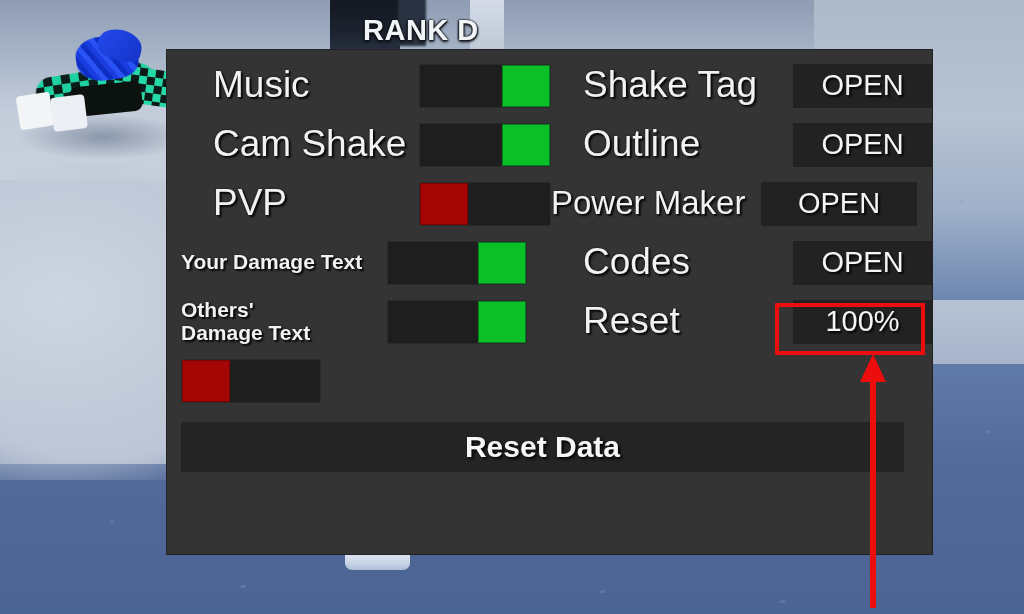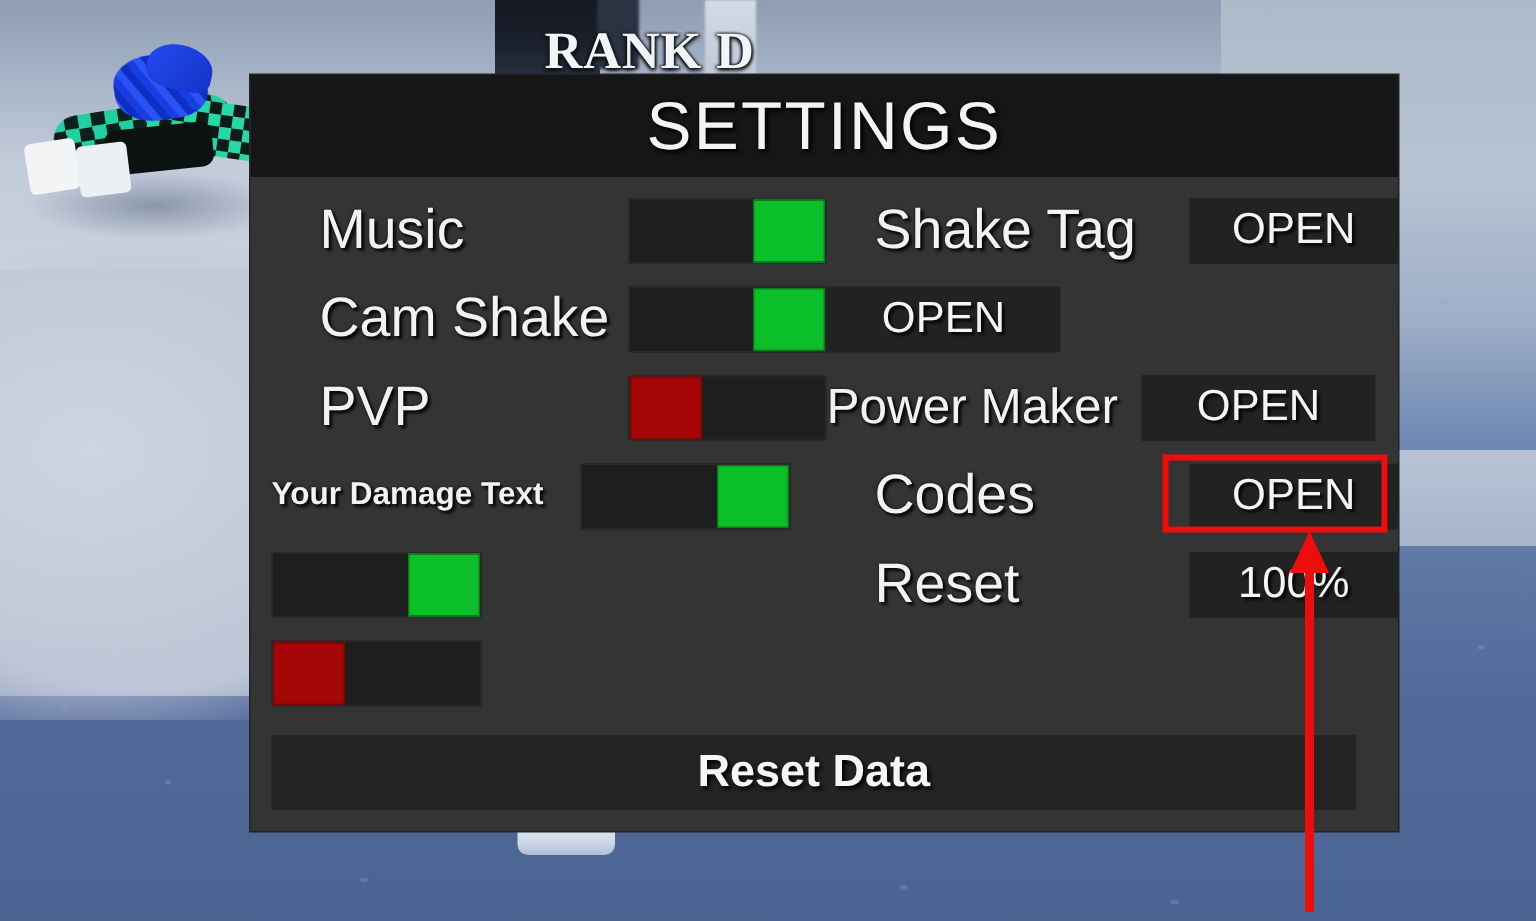--- a/index.html
+++ b/index.html
@@ -84,23 +84,23 @@
     position:absolute; left:44px; top:68px; width:34px; height:34px;
     background:#eceff3; border-radius:4px; transform:rotate(-7deg);
   }
   .av-shadow{
     position:absolute; left:10px; top:86px; width:170px; height:46px;
     background:radial-gradient(ellipse at center, rgba(90,105,130,.55) 0%, rgba(120,135,160,0) 70%);
   }
 
   .rank-text{
     position:absolute; left:363px; top:14px;
-    font-size:35px; font-weight:700; letter-spacing:.5px; color:#f2f5f8;
+    font-size:29px; font-weight:700; letter-spacing:.5px; color:#f2f5f8;
     text-shadow:0 0 2px #1a1a1a, 1px 1px 2px #11151c, -1px 0 2px #11151c, 0 2px 3px rgba(0,0,0,.8);
-    font-family:Liberation Serif, serif;
+    font-family:Liberation Sans, sans-serif;
   }
   .small-ledge{
     position:absolute; left:345px; bottom:44px; width:65px; height:22px;
     background:linear-gradient(180deg,#e8eef6 0%,#c8d4e6 70%,#aebdd6 100%);
     border-radius:0 0 7px 7px;
   }
 
   
   #panel{
     position:absolute; left:167px; top:50px; width:765px; height:504px;
@@ -213,23 +213,20 @@
   <div class="speck" style="left:110px; top:520px; width:4px; height:3px;"></div>
   <div class="speck" style="left:240px; top:585px; width:6px; height:3px;"></div>
   <div class="speck" style="left:600px; top:590px; width:5px; height:3px;"></div>
   <div class="speck" style="left:780px; top:600px; width:6px; height:3px;"></div>
   <div class="speck" style="left:960px; top:200px; width:5px; height:3px;"></div>
   <div class="speck" style="left:985px; top:430px; width:5px; height:3px;"></div>
 </div>
 
 <div id="panel">
 
-  <div class="panel-header">
-    <div class="panel-title">SETTINGS</div>
-  </div>
 
   <div class="panel-body">
 
     <div class="col col-left">
 
       <div class="row">
         <div class="lbl lbl-big left-label">Music</div>
         <div class="toggle on">
           <div class="knob"></div>
         </div>
@@ -250,20 +247,21 @@
       </div>
 
       <div class="row">
         <div class="lbl lbl-sm left-label">Your Damage Text</div>
         <div class="toggle on">
           <div class="knob"></div>
         </div>
       </div>
 
       <div class="row">
+        <div class="lbl lbl-sm left-label" style="padding-right:56px;">Others' Damage Text</div>
         <div class="toggle on">
           <div class="knob"></div>
         </div>
       </div>
 
       <div class="row">
         <div class="toggle off">
           <div class="knob"></div>
         </div>
       </div>
@@ -271,20 +269,21 @@
     </div>
 
     <div class="col col-right">
 
       <div class="row">
         <div class="lbl lbl-big right-label">Shake Tag</div>
         <div class="btn">OPEN</div>
       </div>
 
       <div class="row">
+        <div class="lbl lbl-big right-label">Outline</div>
         <div class="btn">OPEN</div>
       </div>
 
       <div class="row">
         <div class="lbl lbl-mid right-label">Power Maker</div>
         <div class="btn">OPEN</div>
       </div>
 
       <div class="row">
         <div class="lbl lbl-big right-label">Codes</div>

